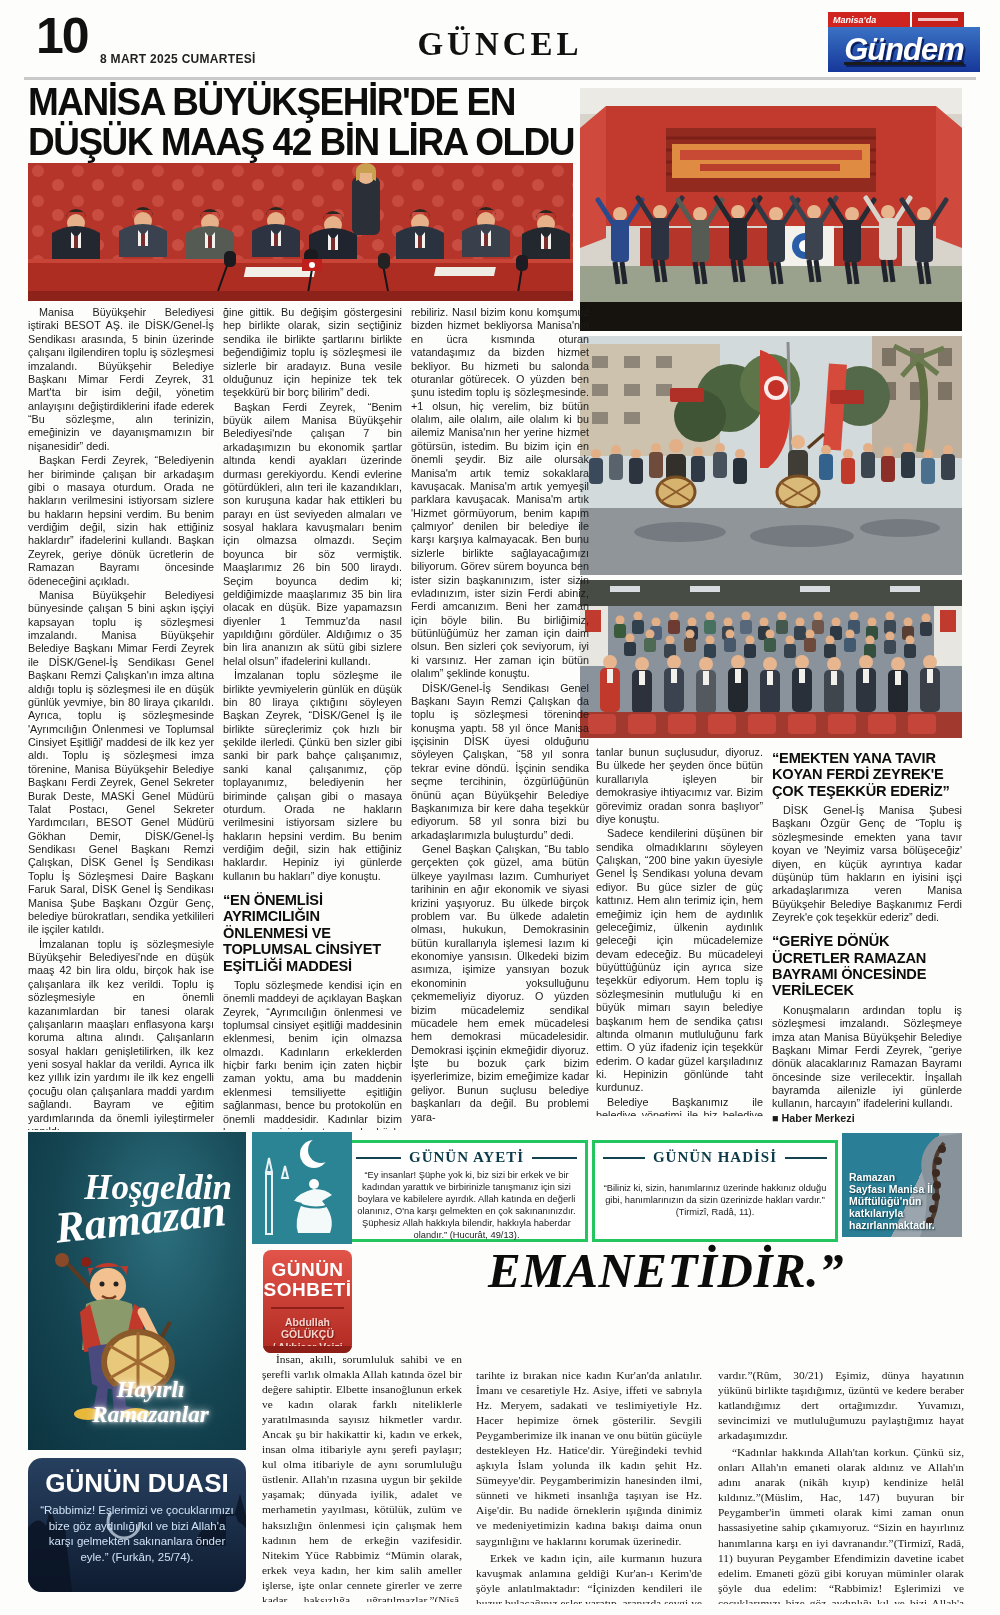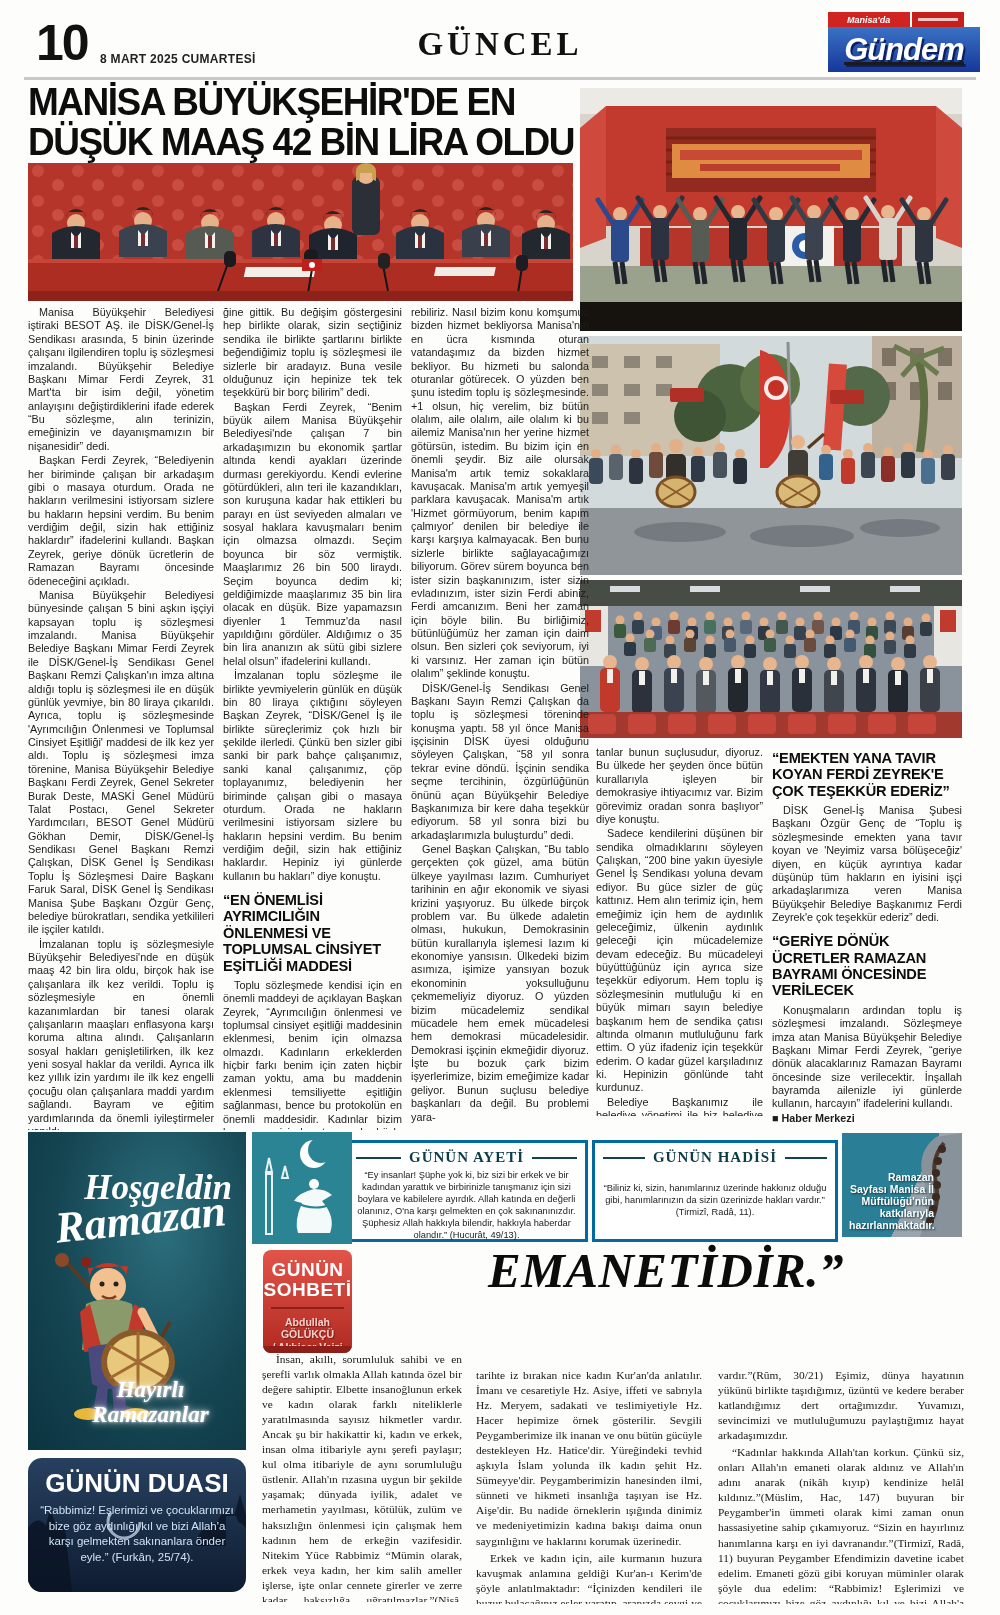--- a/index.html
+++ b/index.html
@@ -1,41 +1,41 @@
 <!DOCTYPE html>
 <html><head>
 <meta charset="utf-8">
 <style>
   html,body{margin:0;padding:0;}
   body{width:1000px;height:1615px;position:relative;background:#fdfdfb;font-family:"Liberation Sans",sans-serif;color:#1a1a1a;overflow:hidden;}
   .abs{position:absolute;}
   
-  .pagenum{left:36px;top:14px;font-size:50px;font-weight:bold;letter-spacing:-2px;color:#111;text-align:center;}
+  .pagenum{left:36px;top:7px;font-size:50px;font-weight:bold;letter-spacing:-2px;color:#111;text-align:center;}
   .pagedate{left:100px;top:52px;font-size:12px;font-weight:bold;letter-spacing:.3px;color:#222;}
   .section{left:0;top:26px;width:1000px;text-align:center;font-family:"Liberation Serif",serif;font-weight:bold;font-size:33px;letter-spacing:4px;color:#111;}
   .logo{left:828px;top:12px;width:136px;height:60px;}
   .logo .bar{position:absolute;left:0;top:0;width:82px;height:15px;background:#d02420;display:flex;align-items:center;}
-  .logo .bar span{color:#fff;font-style:italic;font-weight:bold;font-size:9px;padding-left:19px;}
+  .logo .bar span{color:#fff;font-style:italic;font-weight:bold;font-size:9px;padding-left:5px;}
   .logo .badge{position:absolute;left:84px;top:0;width:52px;height:15px;background:#c6201c;}
   .logo .badge i{position:absolute;top:6px;left:6px;width:40px;height:3px;background:rgba(255,255,255,.75);}
   .logo .blue{position:absolute;left:0;top:15px;width:152px;height:45px;background:linear-gradient(#3a72c4,#16379a);display:flex;align-items:center;justify-content:center;text-decoration:underline;}
   .logo .blue span{color:#fff;font-weight:bold;font-style:italic;font-size:31px;letter-spacing:-1px;text-shadow:2px 2px 0 #0c1f5e;}
   .headrule{left:24px;top:77px;width:952px;height:3px;background:#c9c9c9;}
   
   .headline{left:28px;top:82px;width:552px;font-weight:bold;font-size:37px;line-height:1.0;letter-spacing:-1.5px;color:#0d0d0d;transform:scaleY(1.07);transform-origin:top left;}
   
   .ph{overflow:hidden;background:#888;}
   
   .col{font-size:10.8px;line-height:1.24;text-align:justify;color:#1c1c1c;overflow:hidden;}
   .para{text-indent:11px;margin:0 0 1px 0;}
   .para.ni{text-indent:0;}
   .subhead{font-weight:bold;font-size:14.6px;line-height:1.12;letter-spacing:-.2px;margin:9px 0 5px 0;text-align:left;color:#0d0d0d;}
   .byline{font-weight:bold;margin-top:1px;}
   
-  .tealbox{border:3px solid #0369a1;background:#fff;padding:4px 8px;}
+  .tealbox{border:3px solid #22c55e;background:#fff;padding:4px 8px;}
   .tealbox .ttl{display:flex;align-items:center;gap:8px;justify-content:center;font-family:"Liberation Serif",serif;font-weight:bold;font-size:15px;color:#0d3b49;letter-spacing:1px;margin:2px 0 3px 0;}
   .tealbox .ttl:before,.tealbox .ttl:after{content:"";flex:1;height:2px;background:#14424f;}
   .tealbox .txt{font-size:9.3px;line-height:1.3;text-align:center;color:#222;}
   .credit{background:linear-gradient(115deg,#2a7f96 58%,#9aa5ad 58%);overflow:hidden;}
   .credit .txt{position:absolute;left:7px;bottom:6px;width:85px;color:#fff;font-weight:bold;font-size:10.5px;line-height:1.15;text-shadow:1px 1px 2px #0a333d;}
   
   .rampanel{background:radial-gradient(ellipse at 62% 30%,#2c6f7e 0%,#164653 55%,#0c3340 100%);overflow:hidden;}
   .ram1{position:absolute;right:14px;top:36px;font-family:"Liberation Serif",serif;font-style:italic;font-weight:bold;font-size:35px;color:#fff;}
   .ram2{position:absolute;left:10px;top:62px;width:205px;text-align:center;font-family:"Liberation Serif",serif;font-style:italic;font-weight:bold;font-size:44px;color:#fff;transform:rotate(-6deg);}
   .ram3{position:absolute;left:30px;bottom:22px;width:185px;text-align:center;font-family:"Liberation Serif",serif;font-style:italic;font-weight:bold;font-size:23px;line-height:1.08;color:#fff;text-shadow:0 0 8px rgba(255,255,255,.9),0 0 3px rgba(255,255,255,.9);}
@@ -376,21 +376,21 @@
   <div class="txt">“Ey insanlar! Şüphe yok ki, biz sizi bir erkek ve bir kadından yarattık ve birbirinizle tanışmanız için sizi boylara ve kabilelere ayırdık. Allah katında en değerli olanınız, O'na karşı gelmekten en çok sakınanınızdır. Şüphesiz Allah hakkıyla bilendir, hakkıyla haberdar olandır.” (Hucurât, 49/13).</div>
 </div>
 
 <div class="abs tealbox" style="left:592px;top:1140px;width:224px;height:88px;">
   <div class="ttl">
       <span>GÜNÜN HADİSİ</span>
     </div>
   <div class="txt" style="margin-top:16px;">“Biliniz ki, sizin, hanımlarınız üzerinde hakkınız olduğu gibi, hanımlarınızın da sizin üzerinizde hakları vardır.” (Tirmizî, Radâ, 11).</div>
 </div>
 
-<div class="abs credit" style="left:842px;top:1133px;width:120px;height:104px;text-align:right;">
+<div class="abs credit" style="left:842px;top:1133px;width:120px;height:104px;">
   <svg class="abs" style="right:0;top:0;" width="70" height="104" viewBox="0 0 70 104">
     <path d="M70,0 L70,104 L28,104 Q40,70 30,40 Q26,18 44,4 Z" fill="#87929b"></path>
     <path d="M52,10 q-14,16 -8,40 q4,22 -6,40" stroke="#4c3a2e" stroke-width="4" fill="none"></path>
     <g fill="#3c2a20">
         <circle cx="50" cy="16" r="4"></circle>
         <circle cx="46" cy="28" r="4"></circle>
         <circle cx="44" cy="40" r="4"></circle>
         <circle cx="45" cy="52" r="4"></circle>
         <circle cx="44" cy="64" r="4"></circle>
         <circle cx="41" cy="76" r="4"></circle>

